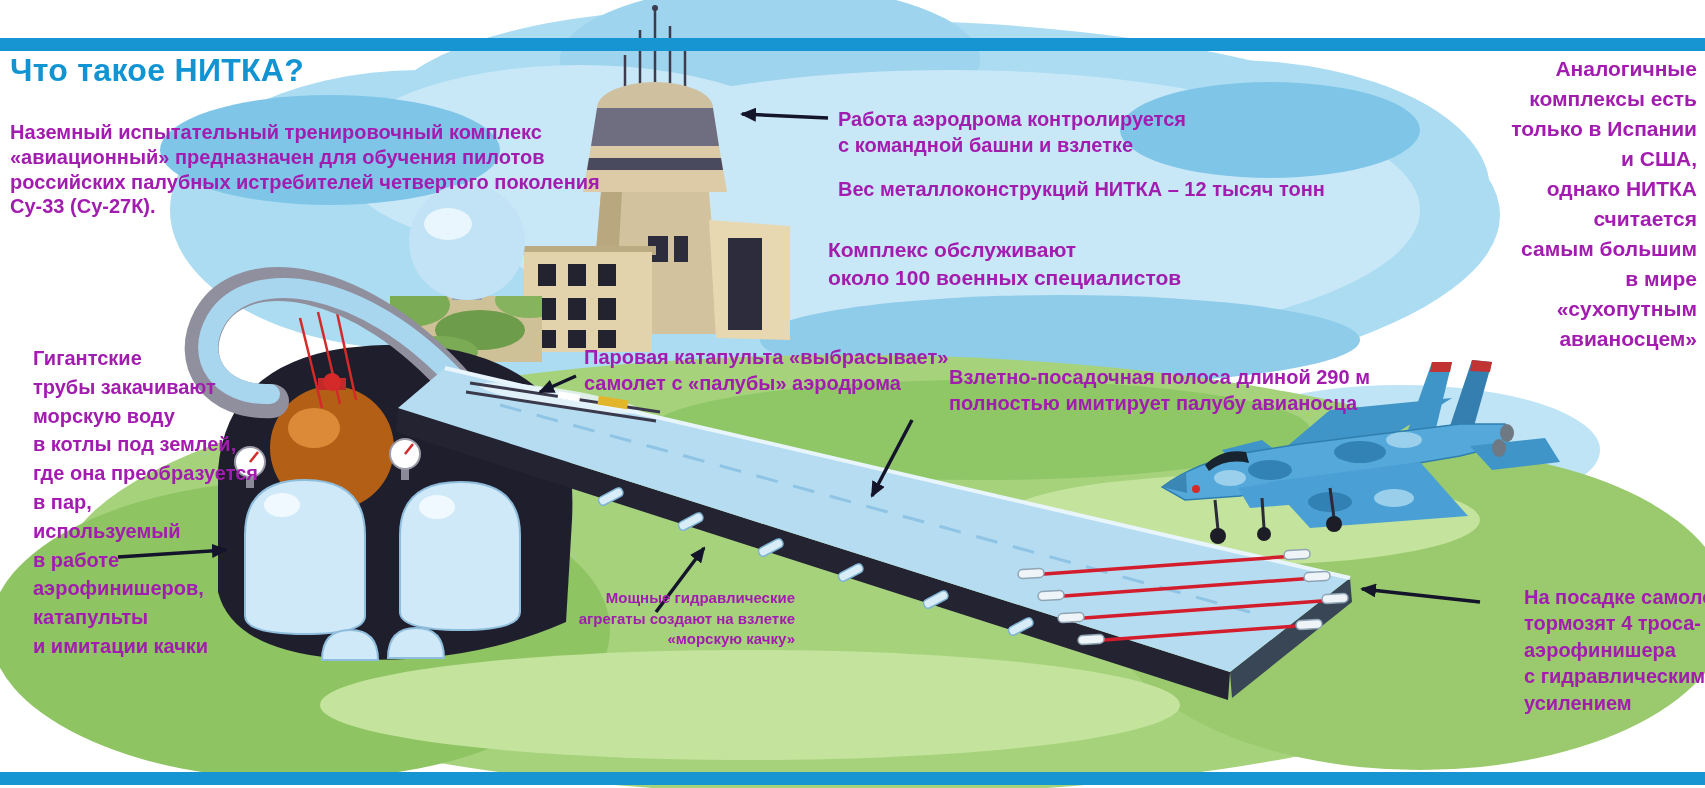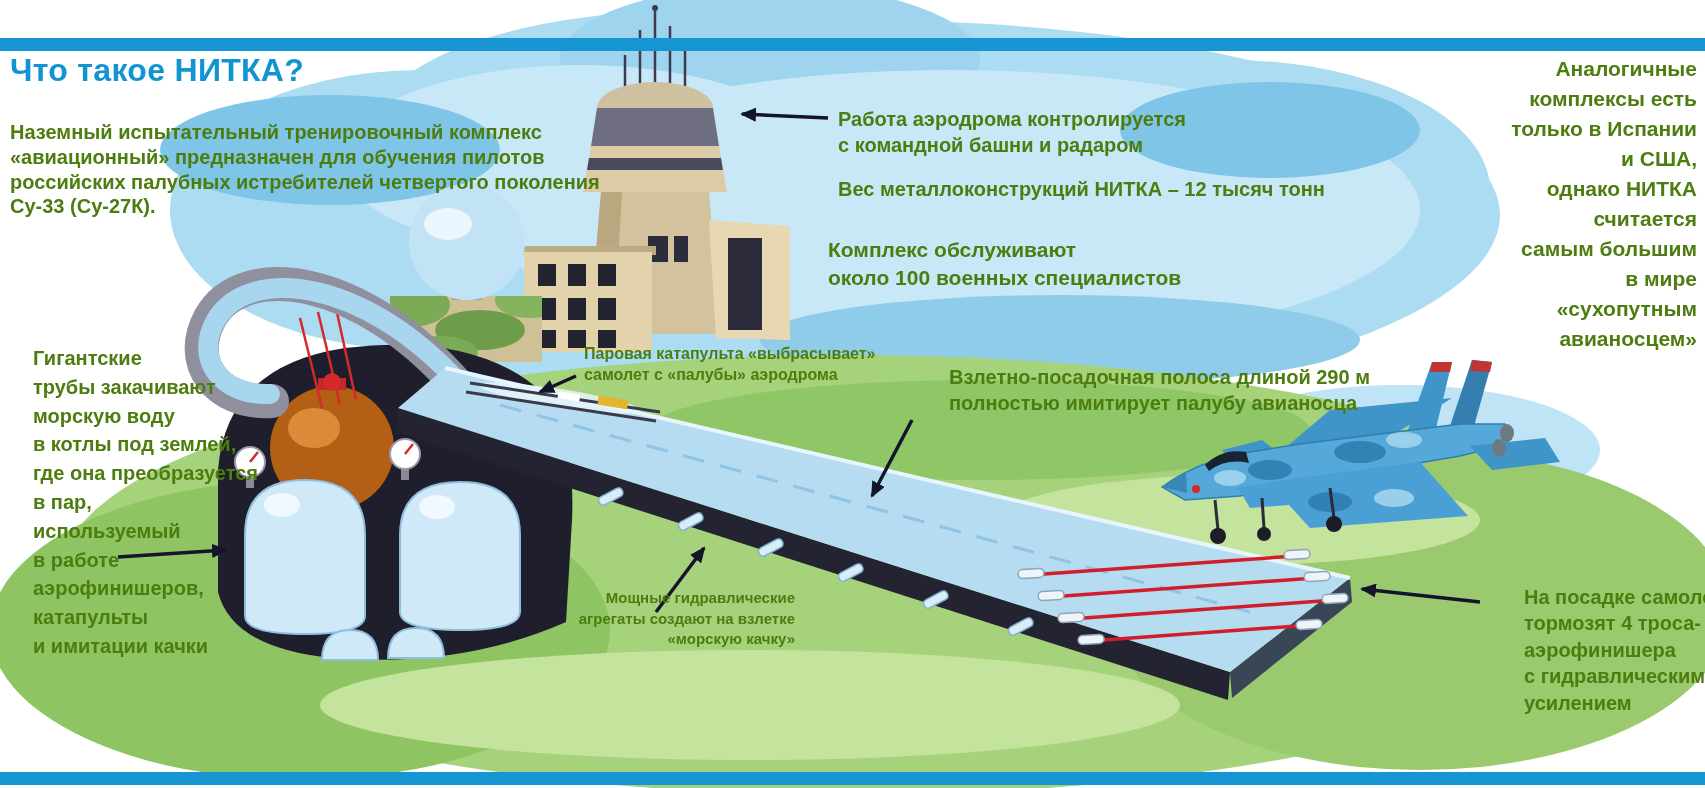--- a/index.html
+++ b/index.html
@@ -2,28 +2,28 @@
 <html><head>
 <meta charset="utf-8">
 <style>
   html,body{margin:0;padding:0;background:#fff;}
   .canvas{position:relative;width:1705px;height:788px;background:#ffffff;overflow:hidden;
           font-family:"Liberation Sans","DejaVu Sans",sans-serif;}
   .art{position:absolute;left:0;top:0;}
   .bar{position:absolute;left:0;width:100%;height:13px;background:#1795d3;}
   .bar.top{top:38px;}
   .bar.bottom{bottom:3px;}
-  .txt{position:absolute;font-weight:bold;color:#4d7c0f;white-space:pre-line;}
+  .txt{position:absolute;font-weight:bold;color:#a21caf;white-space:pre-line;}
   .title{left:10px;top:52px;font-size:32px;color:#1293d2;letter-spacing:.3px;}
   .intro{left:10px;top:104px;font-size:20px;line-height:1.24;width:610px;margin-top:16px;}
   .pipes{left:10px;top:344px;font-size:20px;line-height:1.44;width:250px;margin-left:23px;}
   .tower{left:838px;top:106px;font-size:20px;line-height:1.32;}
   .weight{left:838px;top:178px;font-size:20px;}
   .staff{left:828px;top:236px;font-size:21px;line-height:1.32;}
-  .catapult{left:584px;top:344px;font-size:16px;line-height:1.3;}
+  .catapult{left:584px;top:344px;font-size:20px;line-height:1.3;}
   .runway{left:949px;top:364px;font-size:20px;line-height:1.3;}
   .hydraulics{left:505px;top:588px;width:290px;text-align:right;font-size:15px;line-height:1.38;}
   .analogues{right:8px;top:54px;font-size:21px;line-height:1.43;text-align:right;width:300px;}
   .landing{left:1488px;top:584px;font-size:20px;line-height:1.32;width:212px;margin-left:36px;}
 </style>
 </head>
 <body>
 
 <div class="canvas">
 
@@ -228,21 +228,21 @@
 морскую воду
 в котлы под землей,
 где она преобразуется
 в пар,
 используемый
 в работе
 аэрофинишеров,
 катапульты
 и имитации качки</div>
   <div class="txt tower">Работа аэродрома контролируется
-с командной башни и радаром</div>
+с командной башни и взлетке</div>
   <div class="txt weight">Вес металлоконструкций НИТКА – 12 тысяч тонн</div>
   <div class="txt staff">Комплекс обслуживают
 около 100 военных специалистов</div>
   <div class="txt catapult">Паровая катапульта «выбрасывает»
 самолет с «палубы» аэродрома</div>
   <div class="txt runway">Взлетно-посадочная полоса длиной 290 м
 полностью имитирует палубу авианосца</div>
   <div class="txt hydraulics">Мощные гидравлические
 агрегаты создают на взлетке
 «морскую качку»</div>

